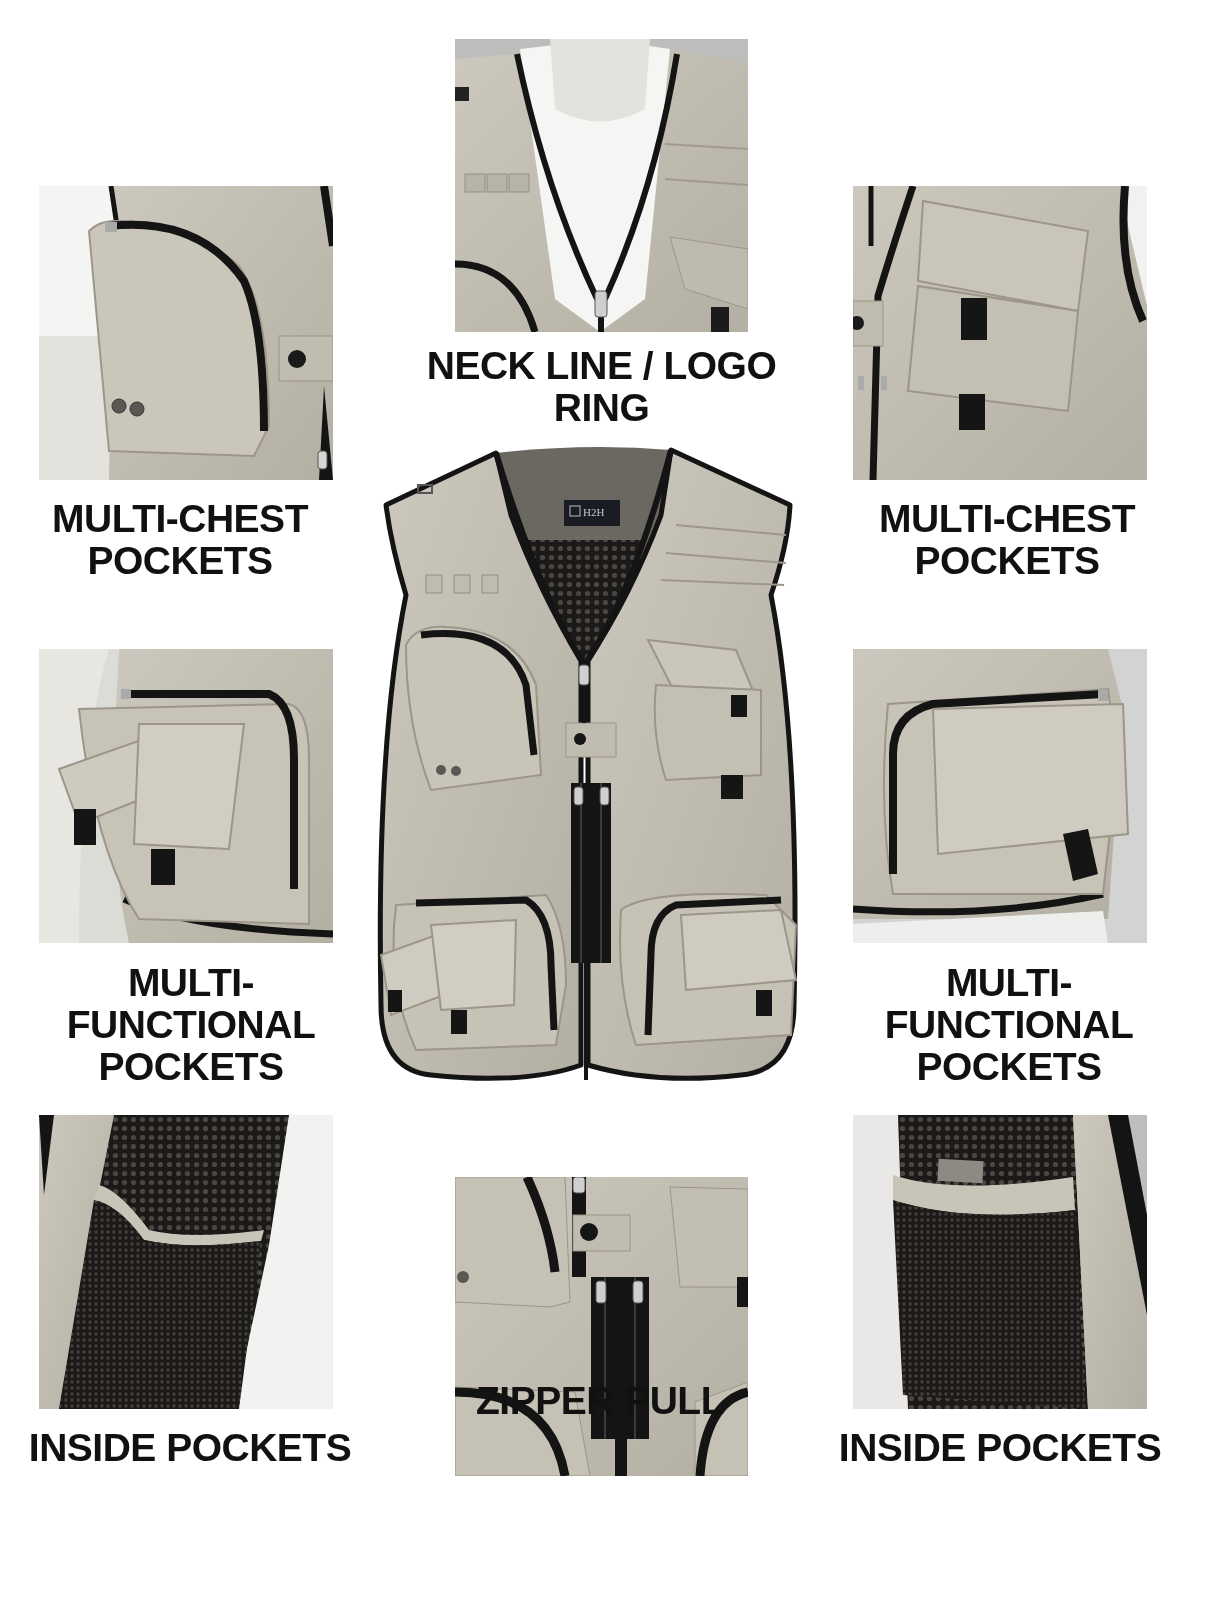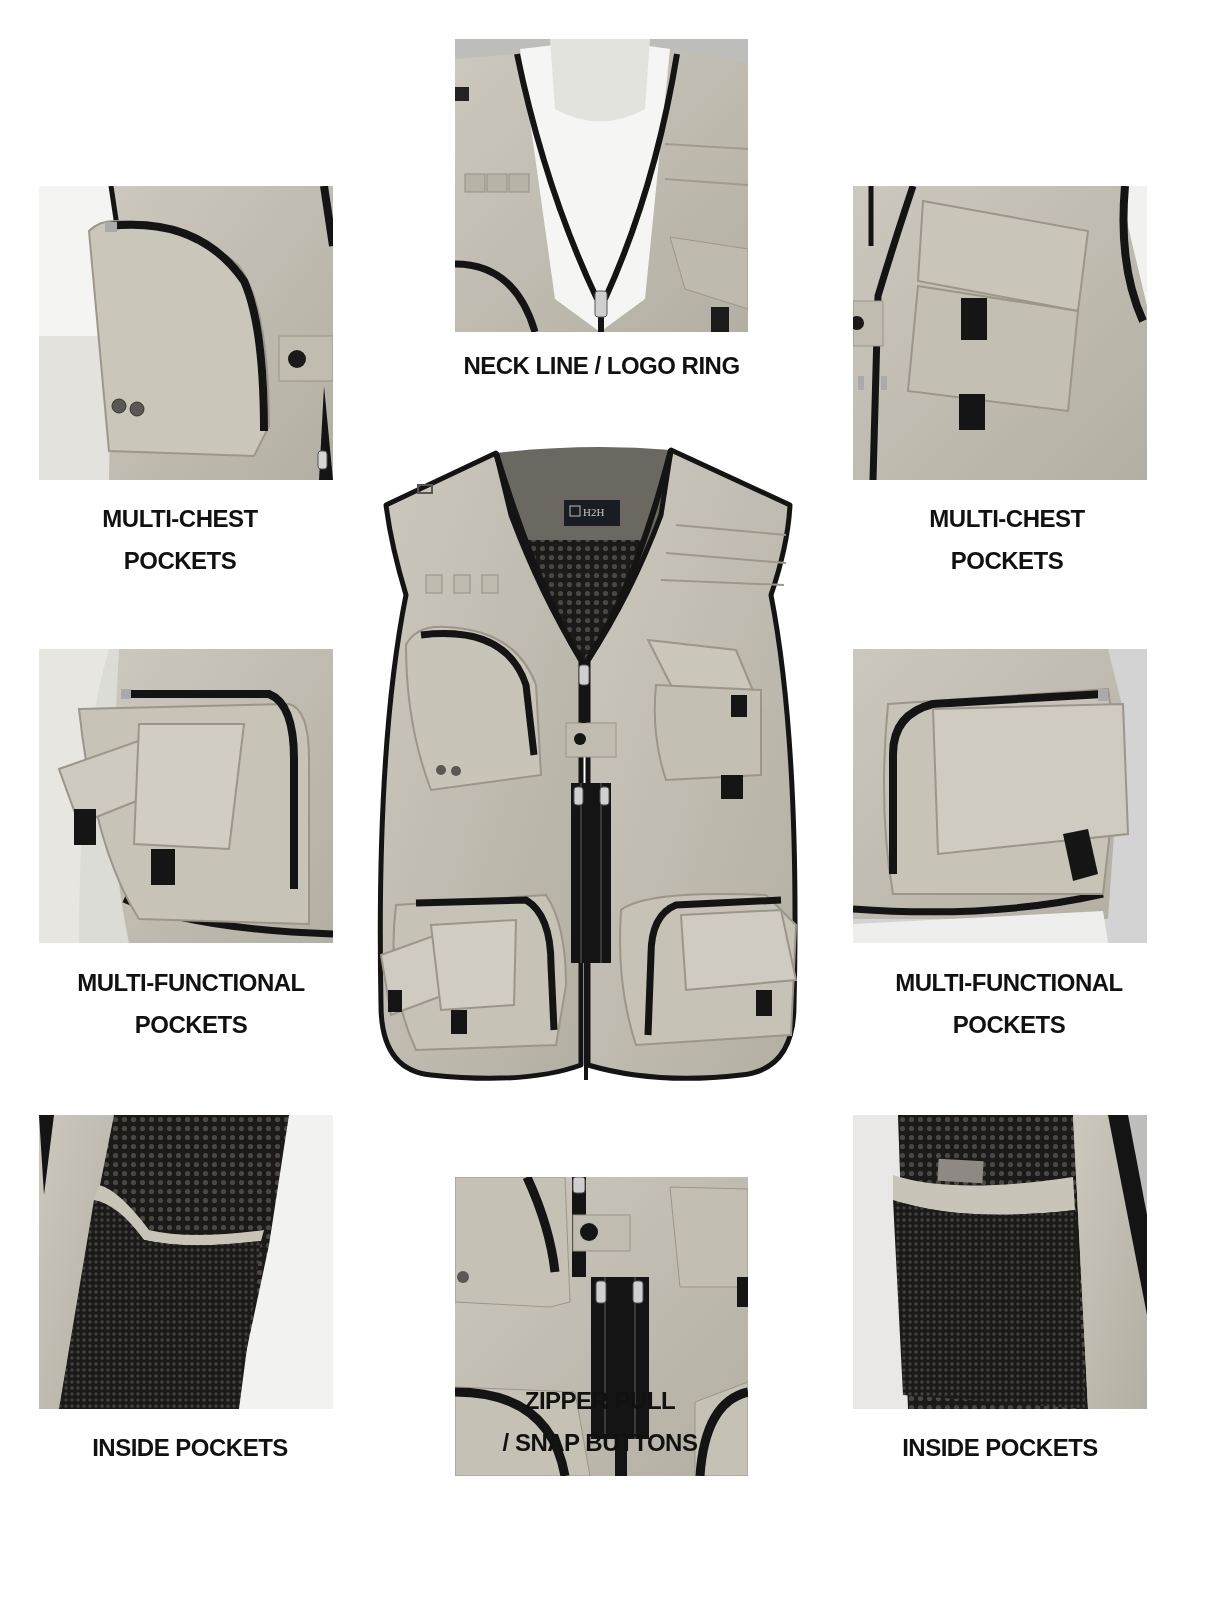--- a/index.html
+++ b/index.html
@@ -1,21 +1,21 @@
 <!DOCTYPE html>
 <html><head>
 <meta charset="utf-8">
 <style>
   html, body { margin: 0; padding: 0; background: #ffffff; }
   body { width: 1230px; height: 1600px; position: relative; overflow: hidden;
          font-family: "Liberation Sans", sans-serif; }
   .panel { position: absolute; overflow: hidden; background: #c9c4b9; }
   .panel svg { display: block; width: 100%; height: 100%; }
   .label { position: absolute; text-align: center; font-family: "Liberation Sans", sans-serif;
-           font-weight: 700; color: #111; font-size: 24px; line-height: 42px; letter-spacing: -0.5px; }
+           font-weight: 700; color: #111; font-size: 39px; line-height: 42px; letter-spacing: -0.5px; }
   .label span { display: block; }
   .hero { position: absolute; left: 376px; top: 445px; width: 424px; height: 652px; }
   .hero svg { display: block; width: 100%; height: 100%; }
 </style>
 </head>
 <body>
 
 <svg width="0" height="0" style="position:absolute">
   <defs>
     <pattern id="mesh" width="9" height="9" patternUnits="userSpaceOnUse">
@@ -178,21 +178,20 @@
     <path d="M215 10 L293 12 L293 110 L225 110 Z" fill="#c3beb2" stroke="#9b958a"></path>
     <rect x="282" y="100" width="11" height="30" fill="#151515"></rect>
     <path d="M0 210 L120 215 L135 299 L0 299 Z" fill="#c6c1b5" stroke="#9b958a"></path>
     <path d="M0 215 Q95 215 110 299" stroke="#141414" stroke-width="9" fill="none"></path>
     <path d="M240 225 L293 205 L293 299 L240 299 Z" fill="#c6c1b5" stroke="#9b958a"></path>
     <path d="M293 215 Q250 225 245 299" stroke="#141414" stroke-width="9" fill="none"></path>
   </svg>
 </div>
 <div class="label" style="left:430px; top:1380px; width:340px;">
   <span>ZIPPER PULL</span>
-  <span>/ SNAP BUTTONS</span>
 </div>
 
 <div class="panel" style="left:853px; top:1115px; width:294px; height:294px;">
   <svg viewBox="0 0 294 294" preserveAspectRatio="none">
     <rect width="294" height="294" fill="url(#bgGrey)"></rect>
     <path d="M0 0 L45 0 L55 294 L0 294 Z" fill="#e9e8e6"></path>
     <path d="M45 0 L220 0 L235 294 L55 294 Z" fill="url(#mesh)"></path>
     <path d="M220 0 L258 0 L294 200 L294 294 L235 294 Z" fill="url(#fabricGrad)"></path>
     <path d="M255 0 L275 0 L294 100 L294 200 Z" fill="#141414"></path>
     <rect x="85" y="45" width="45" height="22" fill="#8e8a83" transform="rotate(3 107 56)"></rect>

